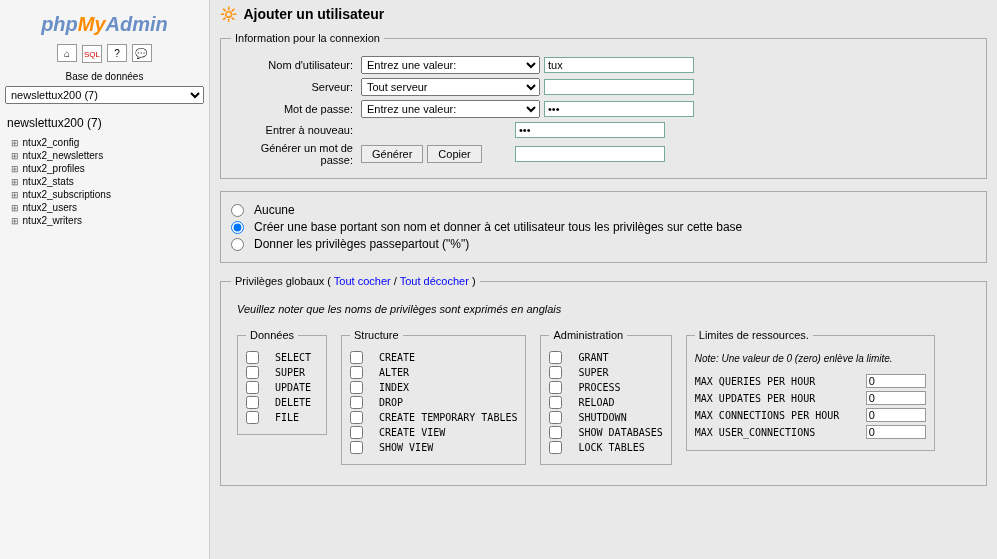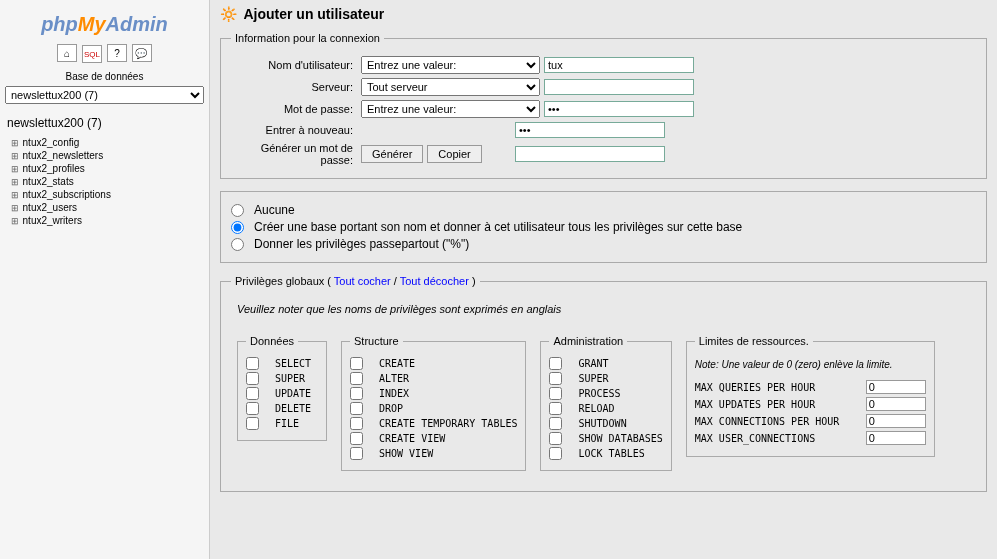--- a/index.html
+++ b/index.html
@@ -13,21 +13,21 @@
 .nav-icons span { display: inline-block; width: 20px; height: 18px; border: 1px solid #999; margin: 0 1px; font-size: 10px; line-height: 18px; text-align: center; background: #fff; cursor: pointer; }
 .db-label { text-align: center; font-size: 10px; margin: 8px 0 4px; }
 .db-select { width: 100%; font-size: 11px; padding: 1px; }
 .db-name { font-size: 12px; margin: 12px 0 6px 2px; }
 .table-list { list-style: none; padding-left: 6px; text-align: right; }
 .table-list li { font-size: 10px; padding: 1px 0; display: flex; align-items: center; cursor: pointer; }
 .table-list li::before { content: "⊞"; font-size: 9px; margin-right: 4px; color: #666; }
 .main { flex: 1; padding: 6px 10px; background: #e9e9e9; overflow-y: auto; }
 .page-title { font-size: 14px; font-weight: bold; display: flex; align-items: center; gap: 6px; margin-bottom: 10px; }
 .title-icon { font-size: 14px; }
-fieldset { border: 1px solid #aaa; padding: 8px 10px; margin-bottom: 12px; background: #e9e9e9; margin-top: 6px; }
+fieldset { border: 1px solid #aaa; padding: 8px 10px; margin-bottom: 12px; background: #e9e9e9; }
 legend { font-size: 11px; padding: 0 4px; }
 .form-row { display: flex; align-items: center; margin: 4px 0; }
 .form-row label { width: 130px; text-align: right; padding-right: 8px; font-size: 11px; }
 .form-row select { width: 179px; font-size: 11px; padding: 1px; margin-right: 4px; }
 .form-row input[type="text"], .form-row input[type="password"] { width: 150px; font-size: 11px; padding: 1px 3px; border: 1px solid #7a9; background: #fff; }
 .form-row .buttons { display: flex; gap: 4px; width: 150px; margin-right: 4px; }
 .form-row button { font-size: 11px; padding: 2px 10px; border: 1px solid #999; background: #eee; cursor: pointer; }
 .radio-row { display: flex; align-items: center; gap: 10px; margin: 3px 0; font-size: 12px; }
 .radio-row input { margin: 0; }
 .priv-legend a { color: #00f; text-decoration: none; }

